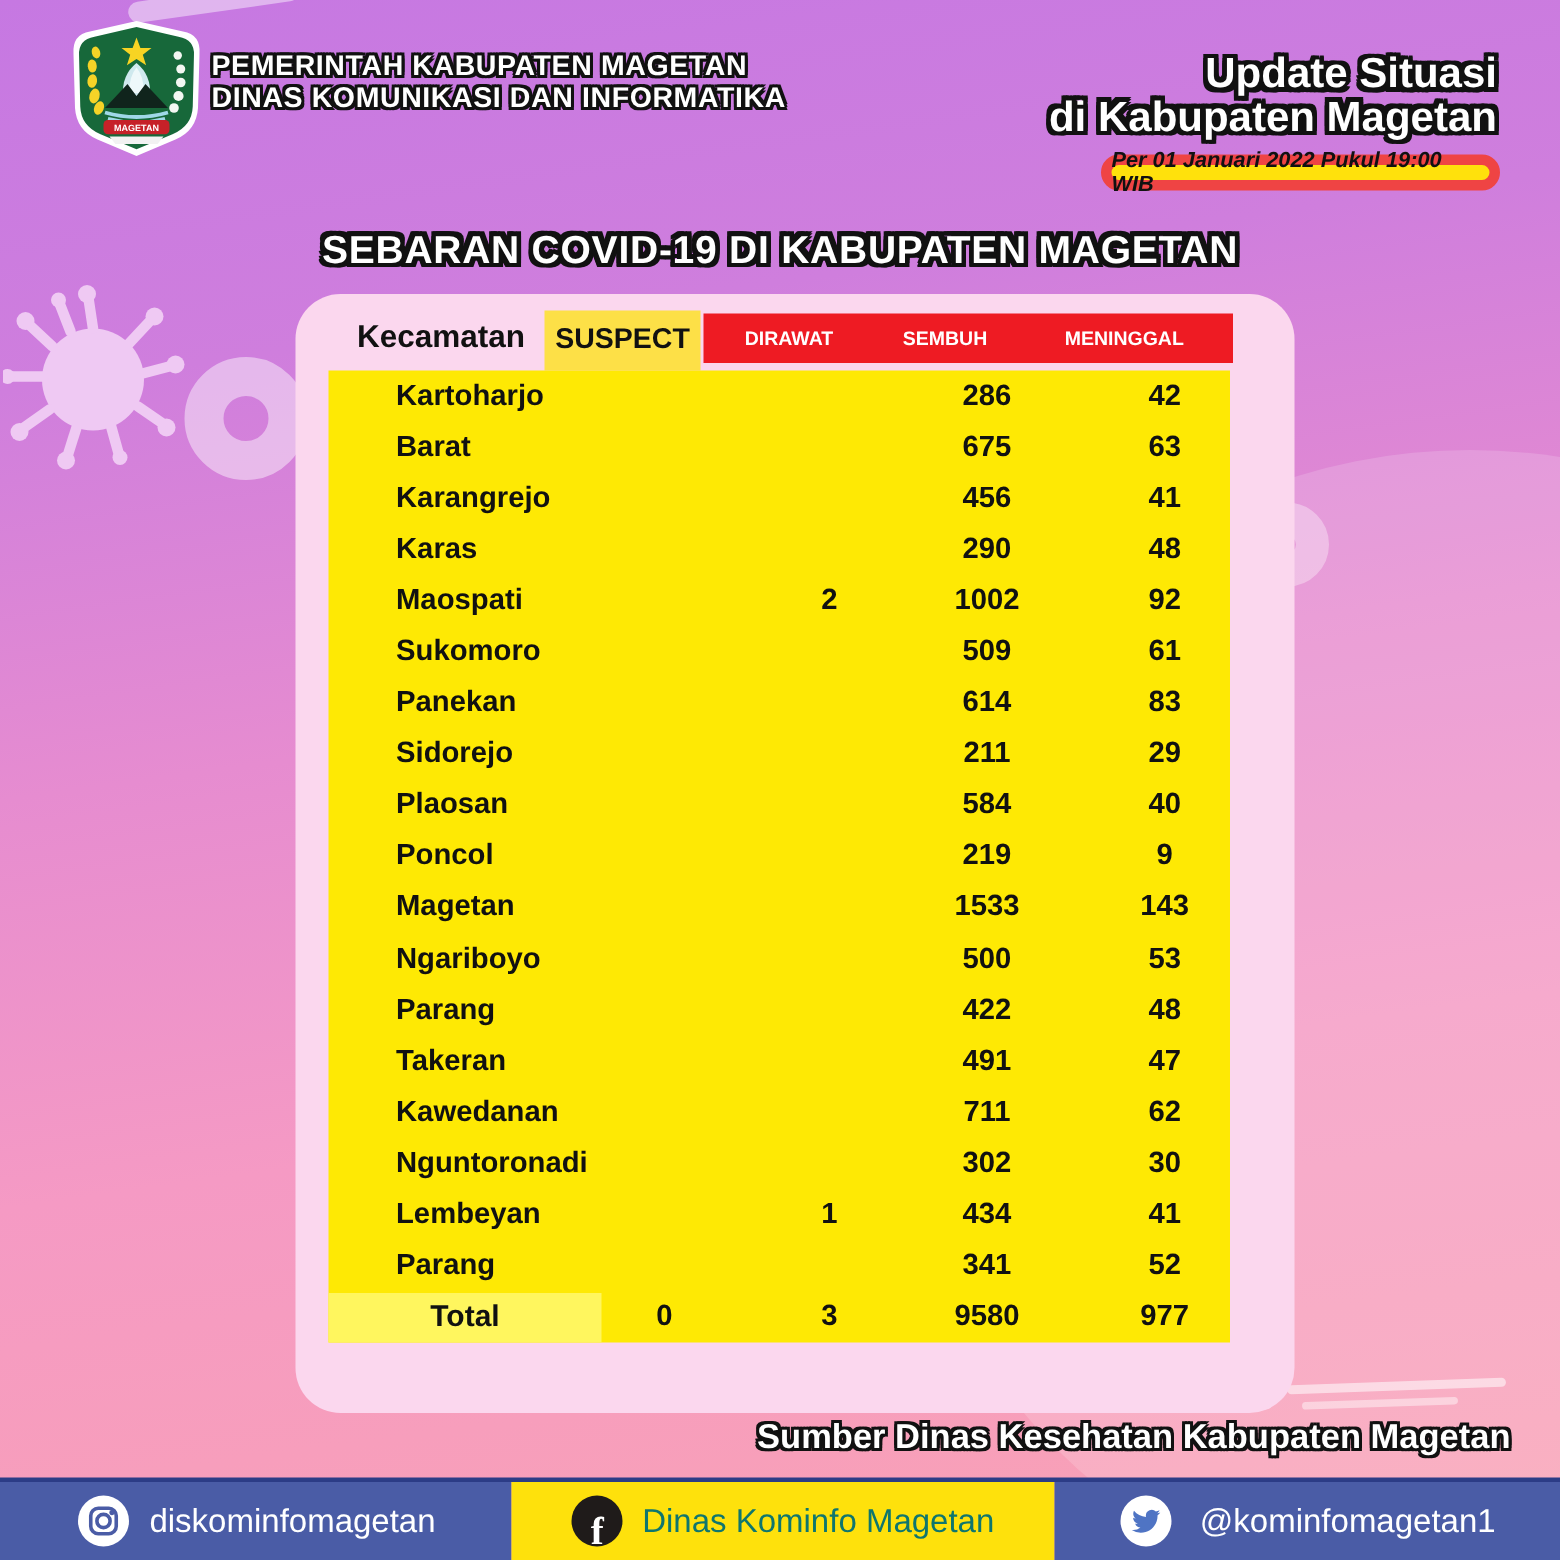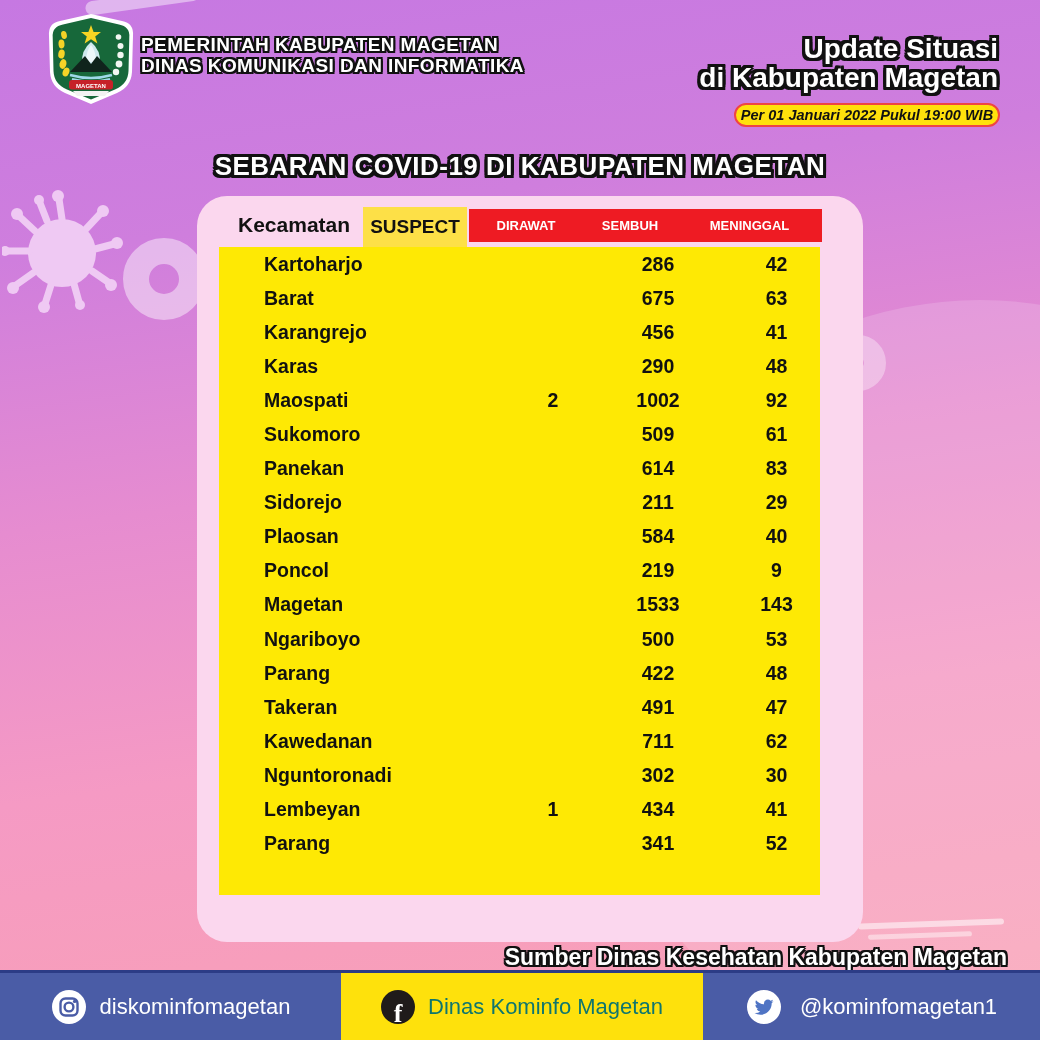--- a/index.html
+++ b/index.html
@@ -30,21 +30,21 @@
     -3px 0 0 #111, 3px 0 0 #111, 0 -3px 0 #111, 0 3px 0 #111,
     -2px -3px 0 #111, 2px 3px 0 #111, 3px -2px 0 #111, -3px 2px 0 #111; }
 
   
   .logo { position:absolute; left:46px; top:12px; width:90px; height:94px; }
   .agency { position:absolute; left:141px; top:34px; font-size:19px; font-weight:bold;
             line-height:21px; letter-spacing:.4px; }
   .update-wrap { position:absolute; right:42px; top:34px; text-align:right; }
   .update-line { font-size:28px; font-weight:bold; line-height:29px; }
   .date-pill { position:absolute; right:40px; top:103px; width:266px; height:24px;
-               background:#ffe10c; border:2px solid #ef4444; border-radius:12px;
+               background:#ffe10c; border:7px solid #ef4444; border-radius:12px;
                display:flex; align-items:center; justify-content:center;
                font-size:14.5px; font-weight:bold; font-style:italic; color:#111; }
 
   .page-title { position:absolute; left:0; top:151px; width:100%; text-align:center;
                 font-size:26px; font-weight:bold; letter-spacing:.5px; }
 
   
   .card { position:absolute; left:197px; top:196px; width:666px; height:746px;
           background:#fbd7ee; border-radius:30px; }
   .thead { position:absolute; left:0; top:13px; width:100%; height:38px; }
@@ -64,21 +64,21 @@
   .cname { padding-left:17px; white-space:nowrap; }
   .cnum  { text-align:center; }
   .trow-total { position:relative; }
   .total-box { position:absolute; left:0; top:1px; width:182px; height:33px;
                background:#fff65e; display:flex; align-items:center; justify-content:center;
                font-size:20px; font-weight:bold; color:#111; }
 
   .source-line { position:absolute; right:33px; top:944px; font-size:23px; font-weight:bold; }
 
   
-  .footer { position:absolute; left:0; bottom:0; width:1040px; height:70px; display:flex;
+  .footer { position:absolute; left:0; bottom:0; width:1040px; height:55px; display:flex;
             border-top:3px solid #2c3c86; }
   .fseg { display:flex; align-items:center; justify-content:center; gap:13px; height:100%; }
   .fseg-ig { width:341px; background:#4a5ca6; }
   .fseg-fb { width:362px; background:#fee10c; }
   .fseg-tw { width:337px; background:#4a5ca6;gap:18px; }
   .fseg .handle { font-size:22px; }
   .fseg-ig .handle, .fseg-tw .handle { color:#fff; }
   .fseg-fb .handle { color:#0f766e; }
   .fb-circle { width:34px; height:34px; border-radius:50%; background:#1f1b1a; color:#fff;
                font-weight:bold; font-size:26px; display:flex; align-items:flex-end;
@@ -297,20 +297,29 @@
         <div class="tcell cnum">434</div>
         <div class="tcell cnum">41</div>
       </div>
       <div class="trow">
         <div class="tcell cname">Parang</div>
         <div class="tcell cnum"></div>
         <div class="tcell cnum"></div>
         <div class="tcell cnum">341</div>
         <div class="tcell cnum">52</div>
       </div>
+      <div class="trow trow-total">
+      <div class="tcell cname">
+        <div class="total-box">Total</div>
+      </div>
+      <div class="tcell cnum">0</div>
+      <div class="tcell cnum">3</div>
+      <div class="tcell cnum">9580</div>
+      <div class="tcell cnum">977</div>
+    </div>
   </div>
 </div>
 
 <div class="source-line ol2">Sumber Dinas Kesehatan Kabupaten Magetan</div>
 
 <div class="footer">
   <div class="fseg fseg-ig">
     <svg width="36" height="36" viewBox="0 0 36 36">
       <circle cx="18" cy="18" r="17" fill="#fff"></circle>
       <rect x="9.5" y="9.5" width="17" height="17" rx="5" fill="none" stroke="#4a5ca6" stroke-width="2.4"></rect>

